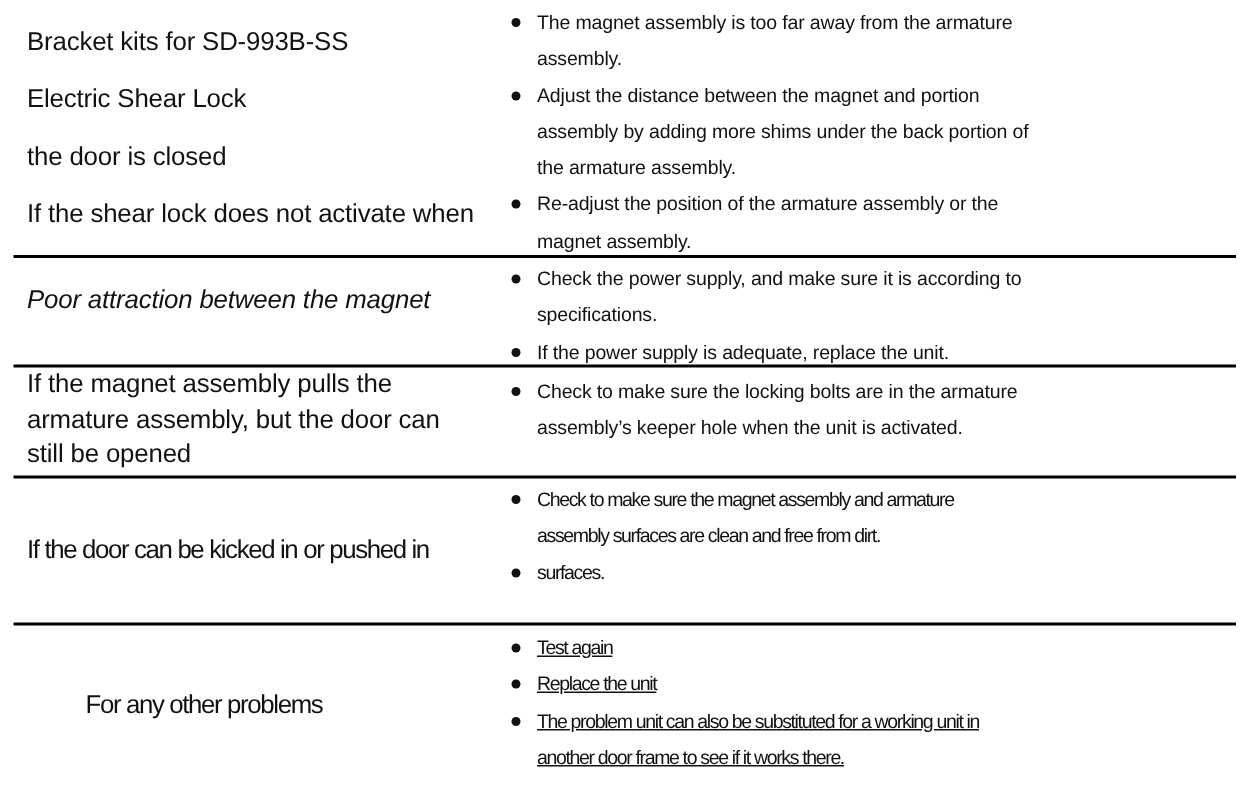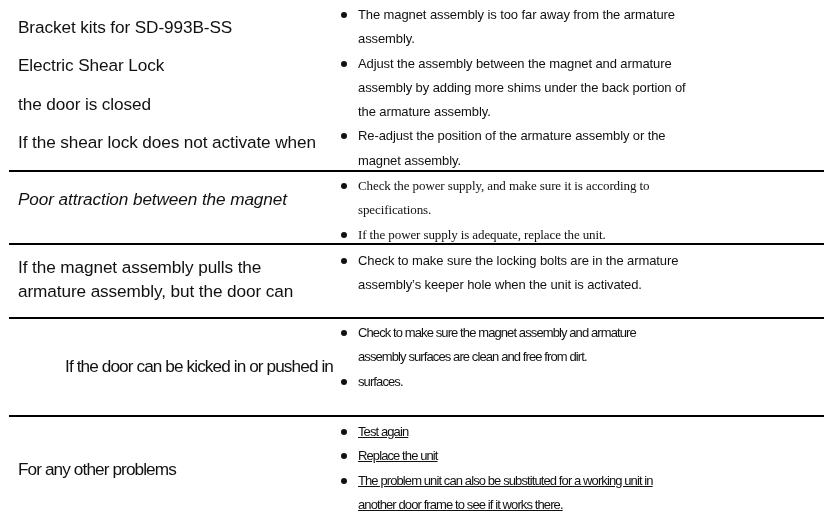--- a/index.html
+++ b/index.html
@@ -92,89 +92,90 @@
     </div>
     <div class="cell-right" style="top:3px;">
       <ul class="bullets">
         <li>
           <span class="dot"></span>
           <span class="line">The magnet assembly is too far away from the armature</span>
           <span class="line">assembly.</span>
         </li>
         <li>
           <span class="dot"></span>
-          <span class="line">Adjust the assembly between the magnet and armature</span>
+          <span class="line">Adjust the distance between the magnet and portion</span>
           <span class="line">assembly by adding more shims under the back portion of</span>
           <span class="line">the armature assembly.</span>
         </li>
         <li>
           <span class="dot"></span>
           <span class="line">Re-adjust the position of the armature assembly or the</span>
           <span class="line">magnet assembly.</span>
         </li>
       </ul>
     </div>
   </div>
 
   <div class="row bordered" style="top:172px;height:71px;">
     <div class="cell-left" style="top:0;height:55px;font-style:italic;">
       <span>Poor attraction between the magnet</span>
     </div>
-    <div class="cell-right" style="top:2px;font-family:Liberation Serif, serif;">
+    <div class="cell-right" style="top:2px;">
       <ul class="bullets">
         <li>
           <span class="dot"></span>
           <span class="line">Check the power supply, and make sure it is according to</span>
           <span class="line">specifications.</span>
         </li>
         <li>
           <span class="dot"></span>
           <span class="line">If the power supply is adequate, replace the unit.</span>
         </li>
       </ul>
     </div>
   </div>
 
   <div class="row bordered" style="top:245px;height:72px;">
     <div class="cell-left" style="top:0;height:69px;">
       <span>If the magnet assembly pulls the</span>
       <span>armature assembly, but the door can</span>
+      <span>still be opened</span>
     </div>
     <div class="cell-right" style="top:4px;">
       <ul class="bullets">
         <li>
           <span class="dot"></span>
           <span class="line">Check to make sure the locking bolts are in the armature</span>
           <span class="line">assembly’s keeper hole when the unit is activated.</span>
         </li>
       </ul>
     </div>
   </div>
 
   <div class="row bordered narrow" style="top:319px;height:96px;">
-    <div class="cell-left" style="top:0;height:96px;text-align:right;">
+    <div class="cell-left" style="top:0;height:96px;">
       <span>If the door can be kicked in or pushed in</span>
     </div>
     <div class="cell-right" style="top:2px;">
       <ul class="bullets">
         <li>
           <span class="dot"></span>
           <span class="line">Check to make sure the magnet assembly and armature</span>
           <span class="line">assembly surfaces are clean and free from dirt.</span>
         </li>
         <li>
           <span class="dot"></span>
           <span class="line">surfaces.</span>
         </li>
       </ul>
     </div>
   </div>
 
   <div class="row narrow" style="top:417px;height:110px;">
-    <div class="cell-left" style="top:0;height:106px;">
+    <div class="cell-left" style="top:0;height:106px;margin-left:39px;">
       <span>For any other problems</span>
     </div>
     <div class="cell-right" style="top:3px;text-decoration:underline;">
       <ul class="bullets">
         <li>
           <span class="dot"></span>
           <span class="line">Test again</span>
         </li>
         <li>
           <span class="dot"></span>

